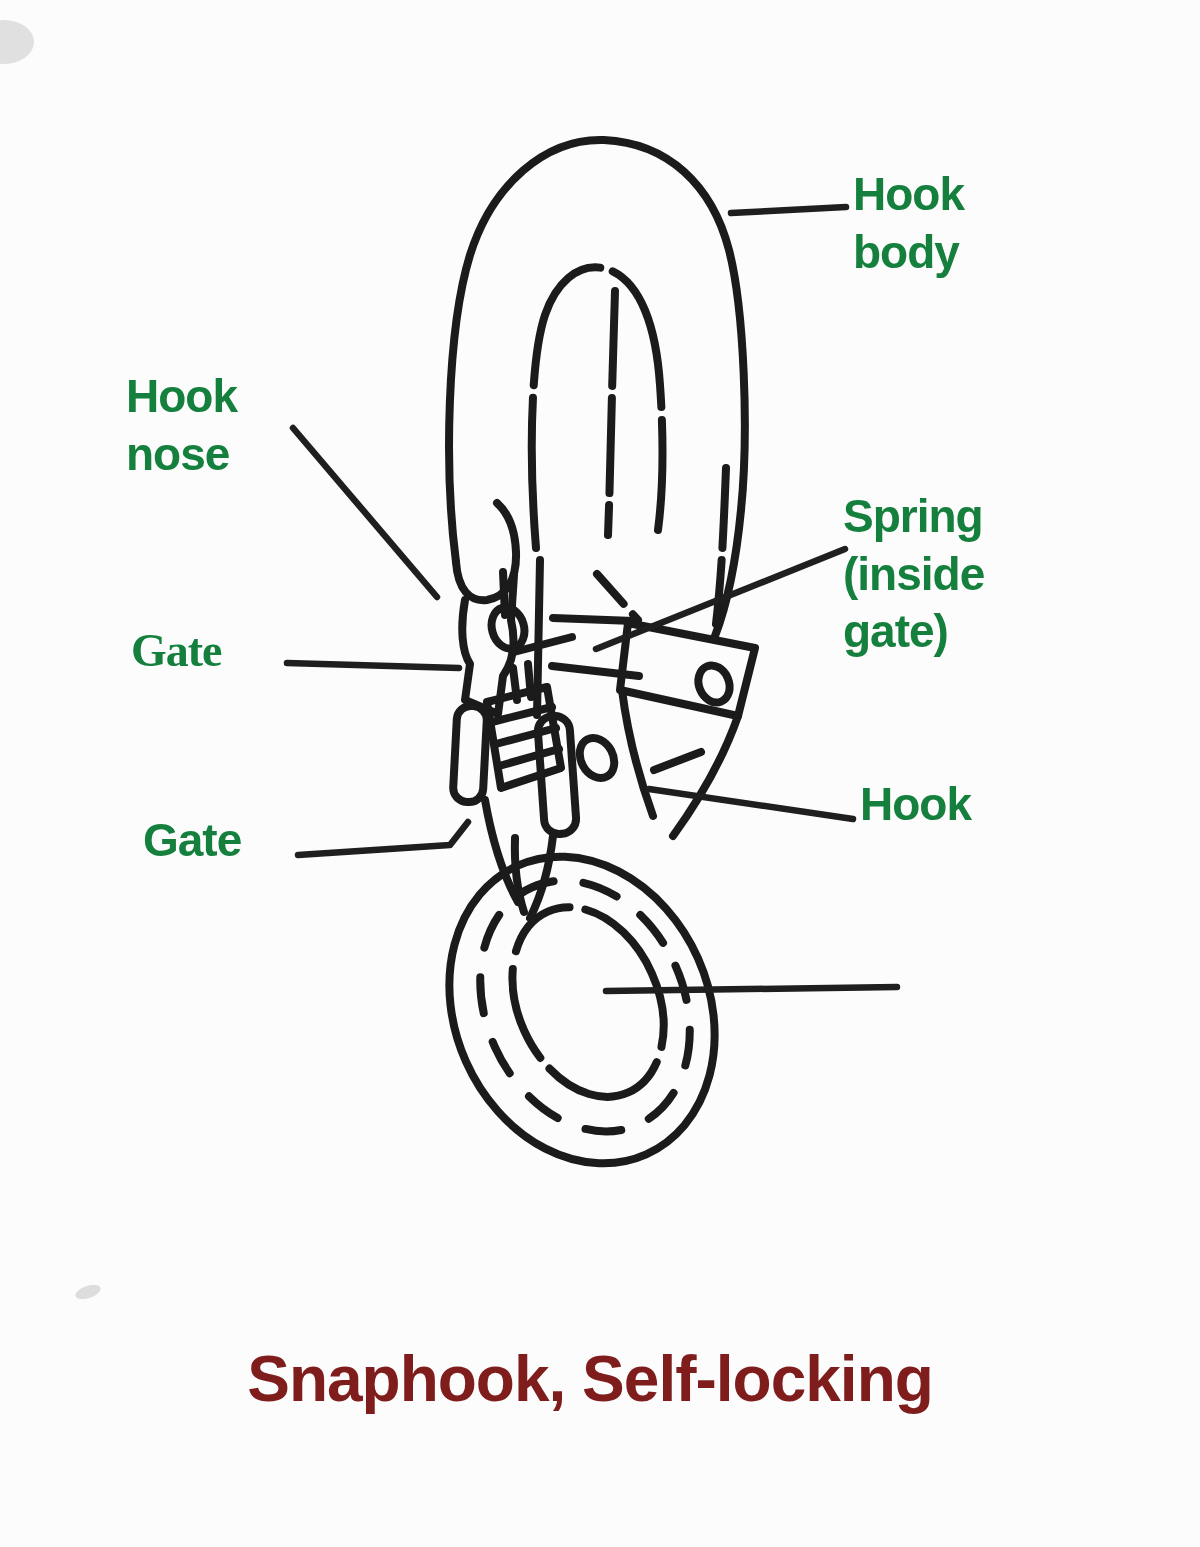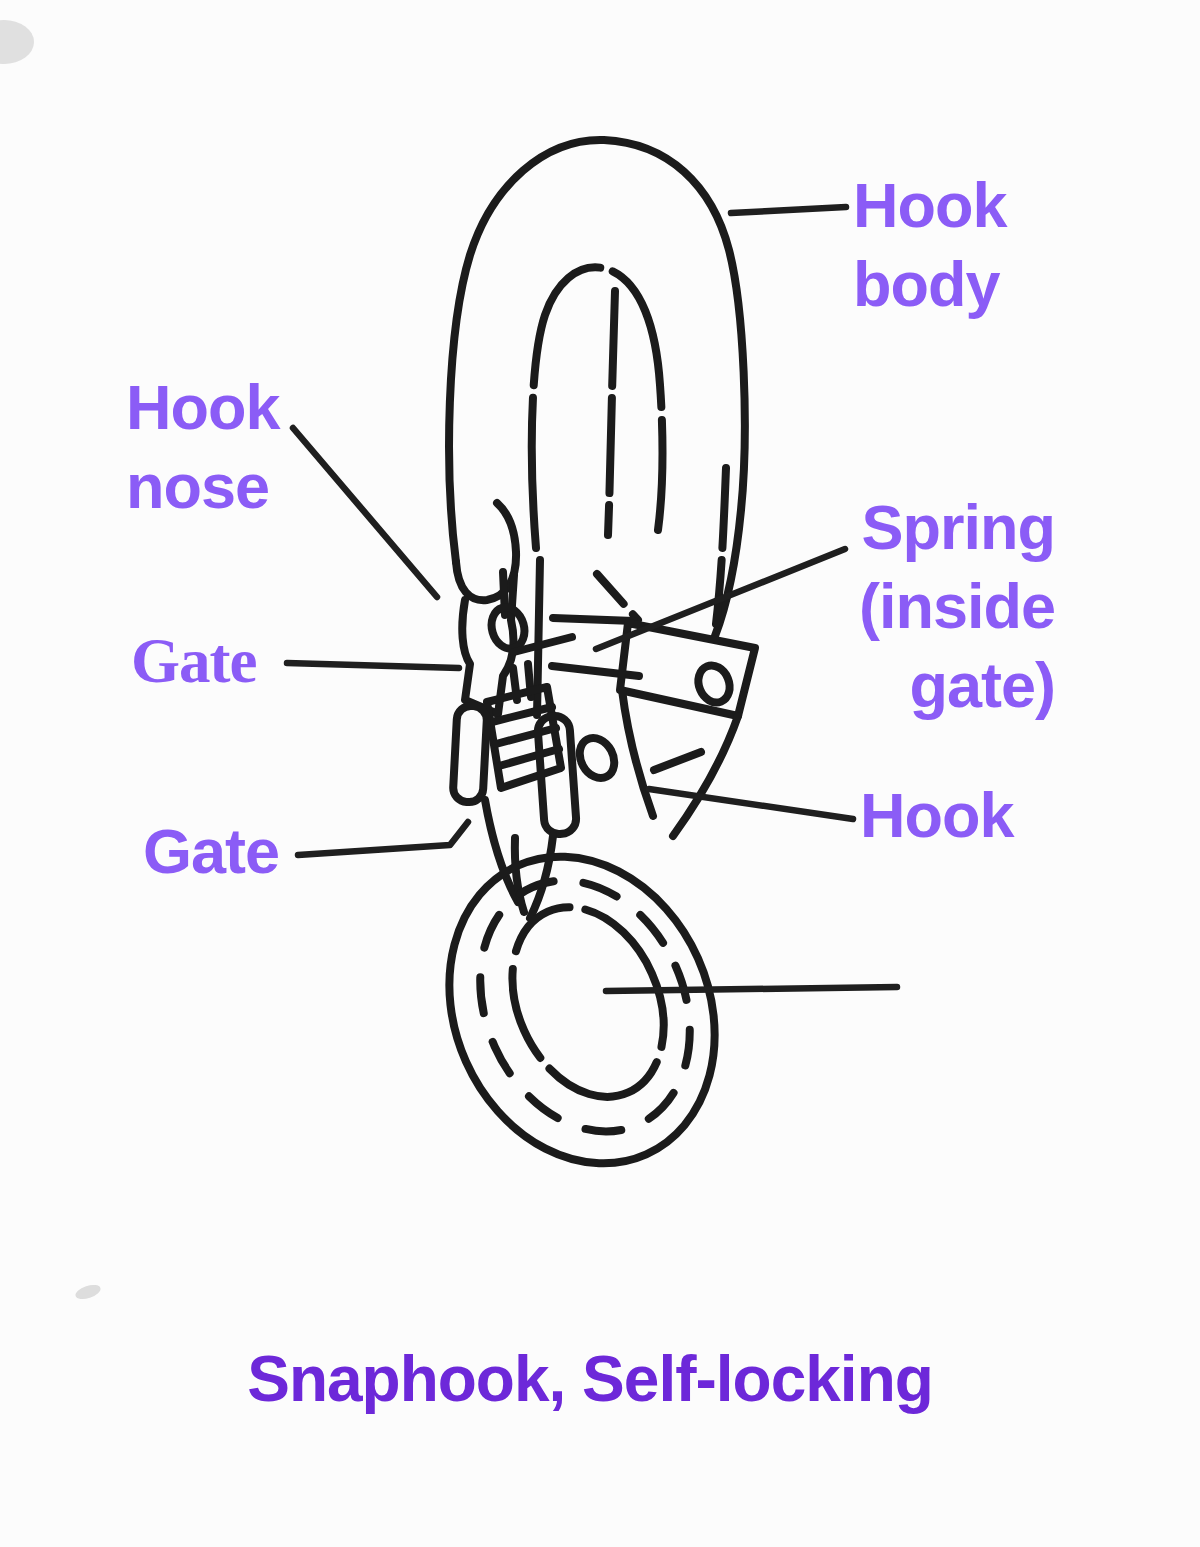--- a/index.html
+++ b/index.html
@@ -10,36 +10,36 @@
     overflow:hidden;
     font-family:"Liberation Sans","DejaVu Sans",sans-serif;
     color:#181818;
   }
   .art{
     position:absolute;left:0;top:0;width:1200px;height:1547px;
     filter:blur(0.4px);
   }
   .label{
     position:absolute;
-    font-size:63px;
+    font-size:46px;
     font-weight:700;
     line-height:1.25;
     letter-spacing:-1px;
     white-space:pre-line;
-    color:#8b5cf6;
+    color:#15803d;
   }
-  .label.centered{text-align:right;}
+  .label.centered{text-align:left;}
   .caption{
     position:absolute;
     left:0;top:1342px;width:1180px;
     text-align:center;
     font-size:64px;
     font-weight:700;
     letter-spacing:-1px;
-    color:#6d28d9;
+    color:#7f1d1d;
   }
 </style>
 </head>
 <body>
 
 <div class="page">
 
   <svg class="art" viewBox="0 0 1200 1547" xmlns="http://www.w3.org/2000/svg">
 
     <g>

